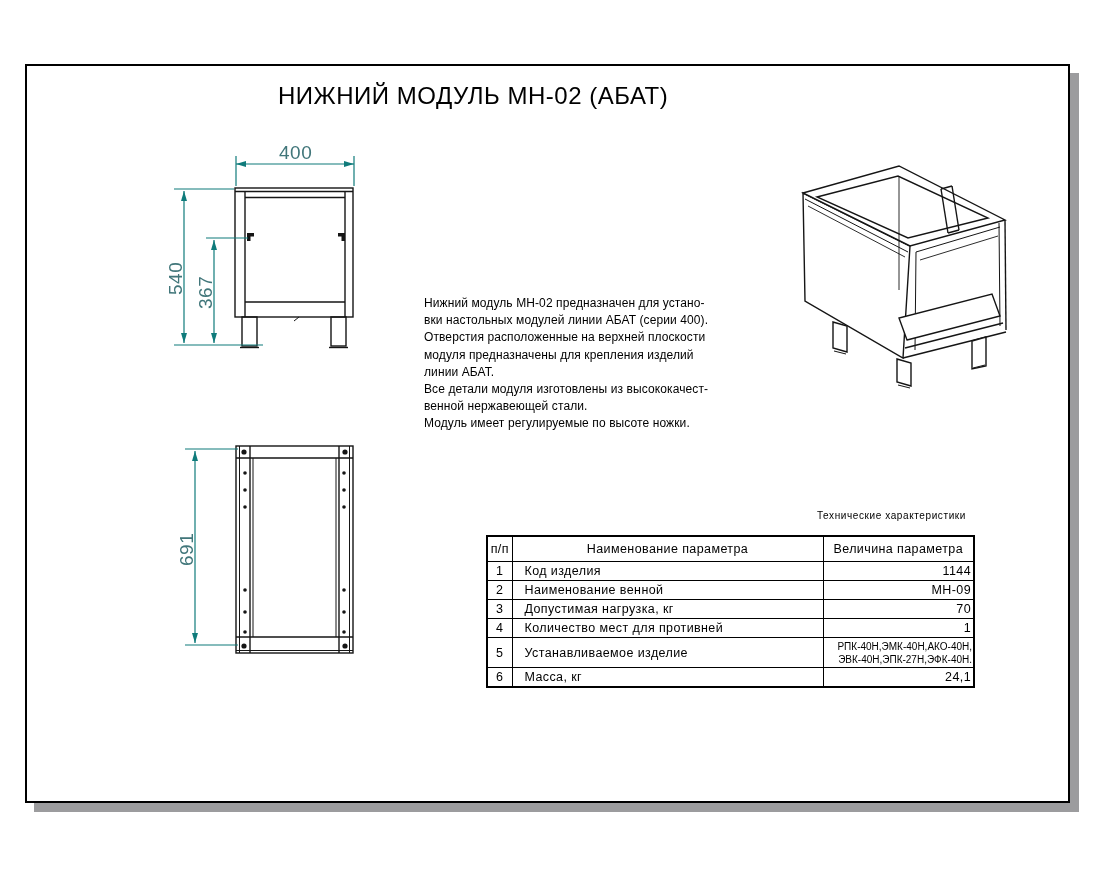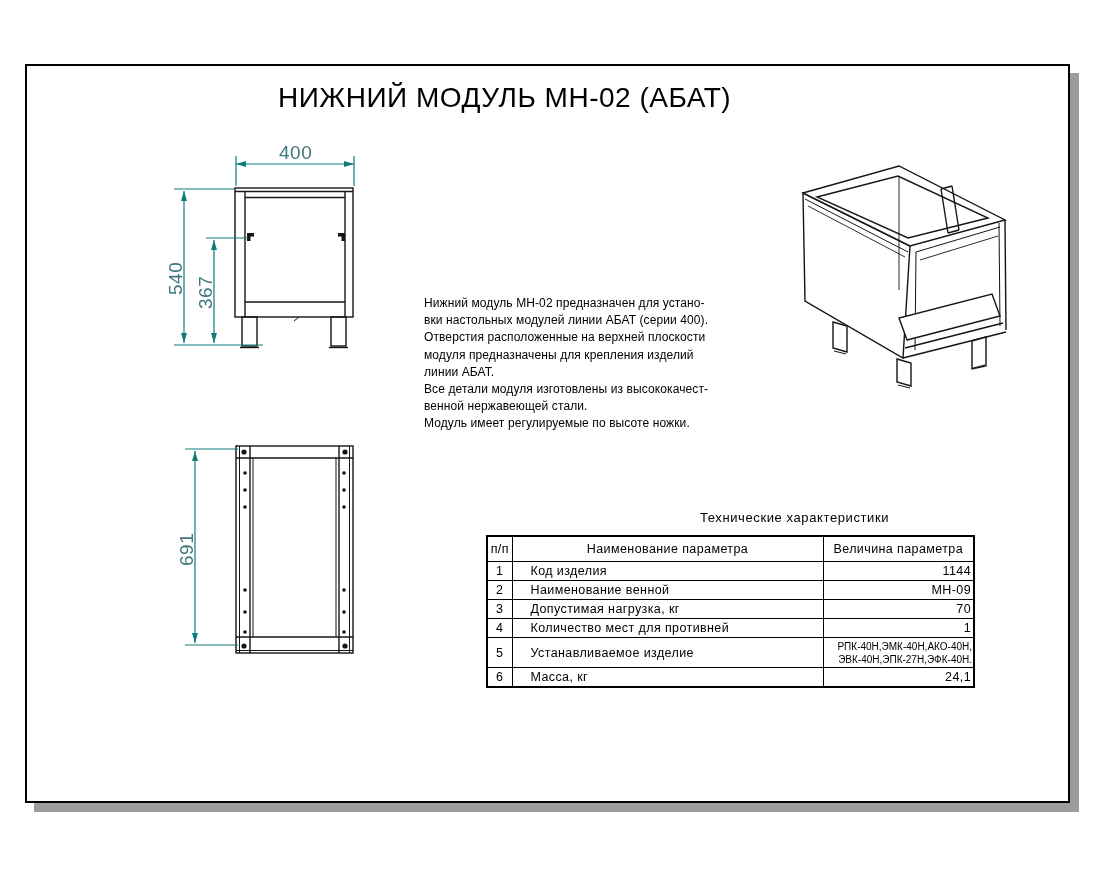--- a/index.html
+++ b/index.html
@@ -7,44 +7,44 @@
     width:1102px;height:878px;position:relative;overflow:hidden;
     font-family:"Liberation Sans", sans-serif;color:#000;
   }
   #page{
     position:absolute;left:25px;top:64px;width:1041px;height:735px;
     background:#fff;border:2px solid #000;
     box-shadow:9px 9px 0 #9c9c9e;
   }
   #doc-title{
     position:absolute;left:278px;top:82px;
-    font-size:28px;letter-spacing:.5px;white-space:nowrap;color:#000;
+    font-size:24px;letter-spacing:.5px;white-space:nowrap;color:#000;
   }
   #description{
     position:absolute;left:424px;top:295px;width:380px;
     font-size:12px;line-height:17.2px;white-space:pre-line;letter-spacing:.1px;
   }
   #specs-caption{
     position:absolute;left:700px;top:510px;width:266px;
-    font-size:13px;letter-spacing:.6px;
+    text-align:right;font-size:10px;letter-spacing:.6px;
   }
   #specs-table{
     position:absolute;left:486px;top:535px;width:487px;
     border-collapse:collapse;border:2px solid #000;
     font-size:12.5px;letter-spacing:.4px;table-layout:fixed;
   }
   #specs-table td,#specs-table th{
     border:1px solid #000;vertical-align:middle;padding:0 2px;
     font-weight:normal;
   }
   #specs-table .hdr td{height:24px;text-align:center;}
   #specs-table .r td{height:18px;}
   #specs-table .r5 td{height:29px;}
   #specs-table .c-num{text-align:center;}
-  #specs-table .c-name{text-align:left;padding-left:18px;}
+  #specs-table .c-name{text-align:left;padding-left:12px;}
   #specs-table .c-val{text-align:right;}
   #specs-table .r5 .c-val{font-size:10px;line-height:1.3;white-space:pre-line;letter-spacing:0;padding:0 1px;}
   #drawing{position:absolute;left:0;top:0;pointer-events:none;}
   .dimtxt{font-family:"Liberation Sans",sans-serif;font-size:19px;fill:#41767a;letter-spacing:.5px;}
 </style>
 </head>
 <body>
 
 <div id="page"></div>
 

